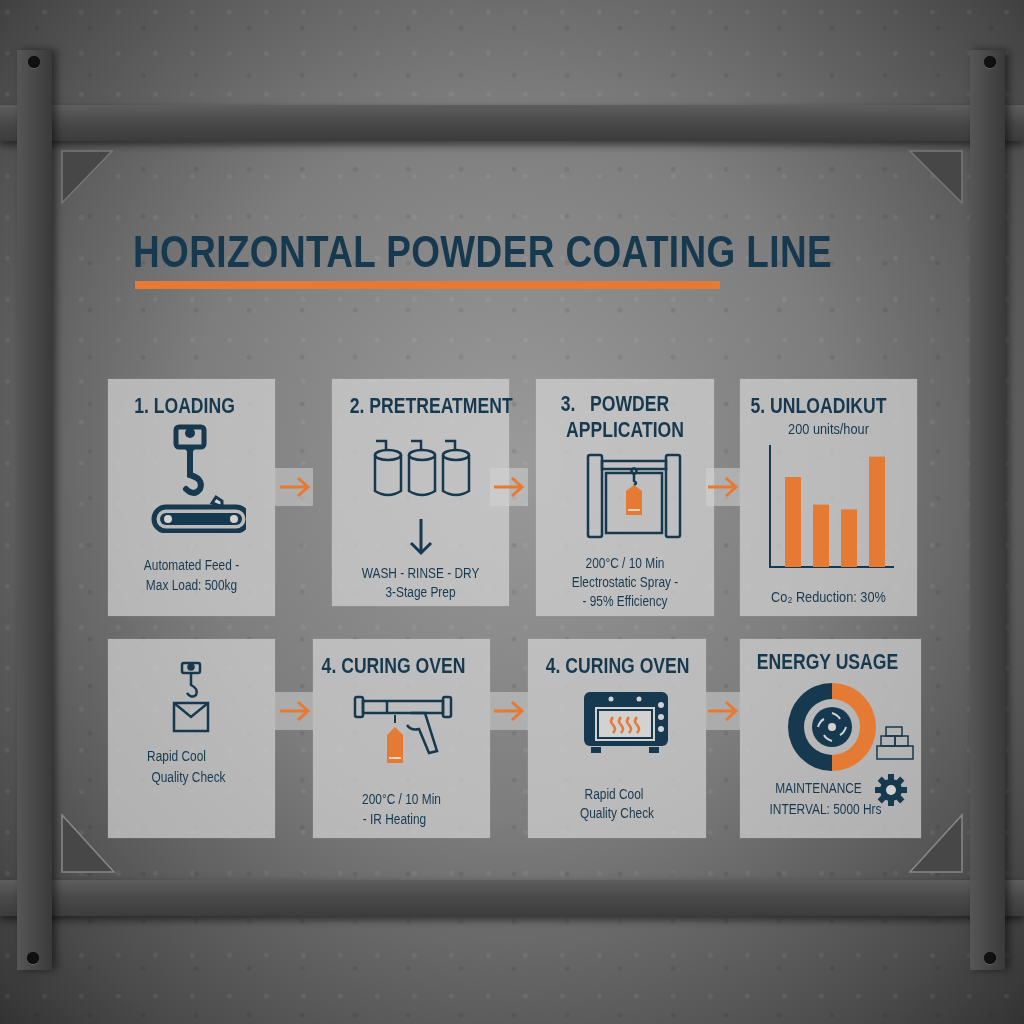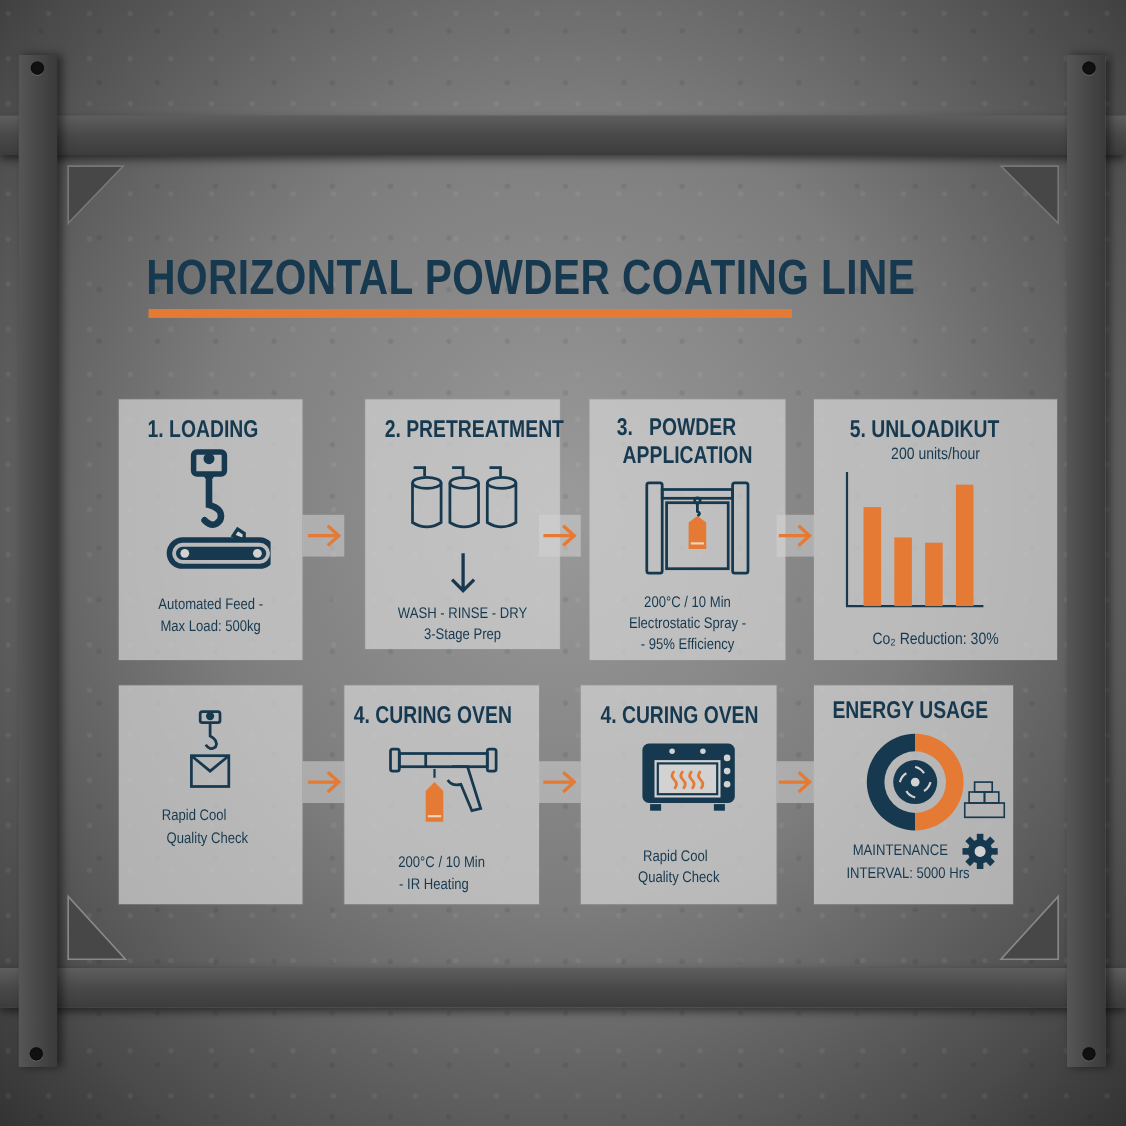--- a/index.html
+++ b/index.html
@@ -16,21 +16,21 @@
     box-shadow:0 4px 8px rgba(0,0,0,0.55);}
   .vbeam{position:absolute;background:linear-gradient(90deg,#565656,#454545 60%,#3a3a3a);
     box-shadow:4px 0 8px rgba(0,0,0,0.5);}
   .bolt{position:absolute;width:12px;height:12px;border-radius:50%;background:#111;
     box-shadow:inset 0 0 2px #000, 0 1px 0 rgba(255,255,255,0.15);}
   .title{position:absolute;left:133px;top:226px;font-family:"Liberation Sans", sans-serif;
     font-weight:bold;font-size:45px;letter-spacing:0.5px;color:#17394f;transform:scaleX(0.82);
     transform-origin:left top;white-space:nowrap;}
   .title-rule{position:absolute;left:135px;top:281px;width:585px;height:8px;background:#e57a35;}
   .panel{position:absolute;background:rgba(210,210,210,0.72);
-    box-shadow:0 0 0 1px rgba(255,255,255,0.05);}
+    box-shadow:0 0 0 1px rgba(255,255,255,0.05);margin-top:16px;}
   .ptitle{position:absolute;left:0;right:0;text-align:center;color:#17394f;font-weight:bold;
     font-size:22px;white-space:nowrap;transform:scaleX(0.8);}
   .ptext{position:absolute;left:0;right:0;text-align:center;color:#17394f;font-size:14px;
     line-height:20px;white-space:nowrap;transform:scaleX(0.85);}
   .arrow{position:absolute;width:38px;height:22px;}
   .conn{position:absolute;background:rgba(210,210,210,0.55);}
   svg{display:block;}
 </style>
 </head>
 <body>
@@ -121,21 +121,21 @@
       <path d="M48 20 L48 28 Q52 30 48 32"></path>
     </g>
     <path d="M40 38 L48 32 L56 38 L56 62 L40 62 Z" fill="#e57a35"></path>
     <rect x="42" y="56" width="12" height="2" fill="#f2d3bb"></rect>
   </svg>
   <div class="ptext" style="top:174px;">200°C / 10 Min</div>
   <div class="ptext" style="top:193px;">Electrostatic Spray -</div>
   <div class="ptext" style="top:212px;">- 95% Efficiency</div>
 </div>
 
-<div class="panel" style="left:740px;top:363px;width:177px;height:237px;padding-left:44px;">
+<div class="panel" style="left:740px;top:363px;width:177px;height:237px;">
   <div class="ptitle" style="top:14px;left:-20px;">5. UNLOADIKUT</div>
   <div class="ptext" style="top:40px;font-size:15px;">200 units/hour</div>
   <svg style="position:absolute;left:26px;top:64px;" width="134" height="128" viewBox="0 0 134 128">
     <path d="M4 2 L4 124 L128 124" fill="none" stroke="#17394f" stroke-width="2"></path>
     <rect id="b0" x="19" y="34" width="16" height="90" fill="#e57a35"></rect>
     <rect id="b1" x="47" y="61.599999999999994" width="16" height="62.400000000000006" fill="#e57a35"></rect>
     <rect id="b2" x="75" y="66.4" width="16" height="57.599999999999994" fill="#e57a35"></rect>
     <rect id="b3" x="103" y="13.599999999999994" width="16" height="110.4" fill="#e57a35"></rect>
   </svg>
   <div class="ptext" style="top:208px;font-size:15px;">Co₂ Reduction: 30%</div>

